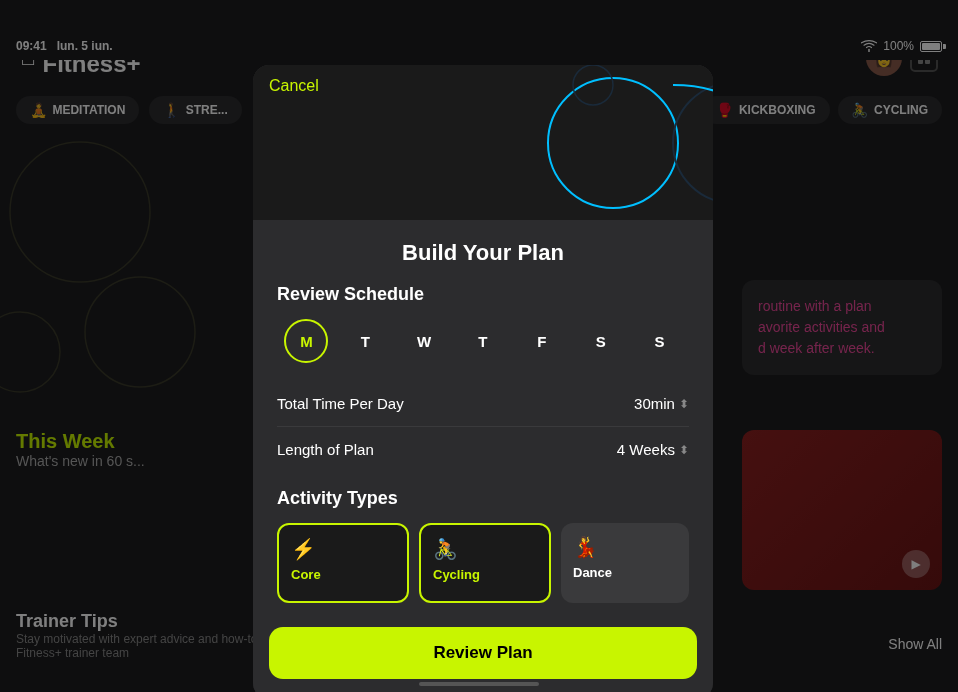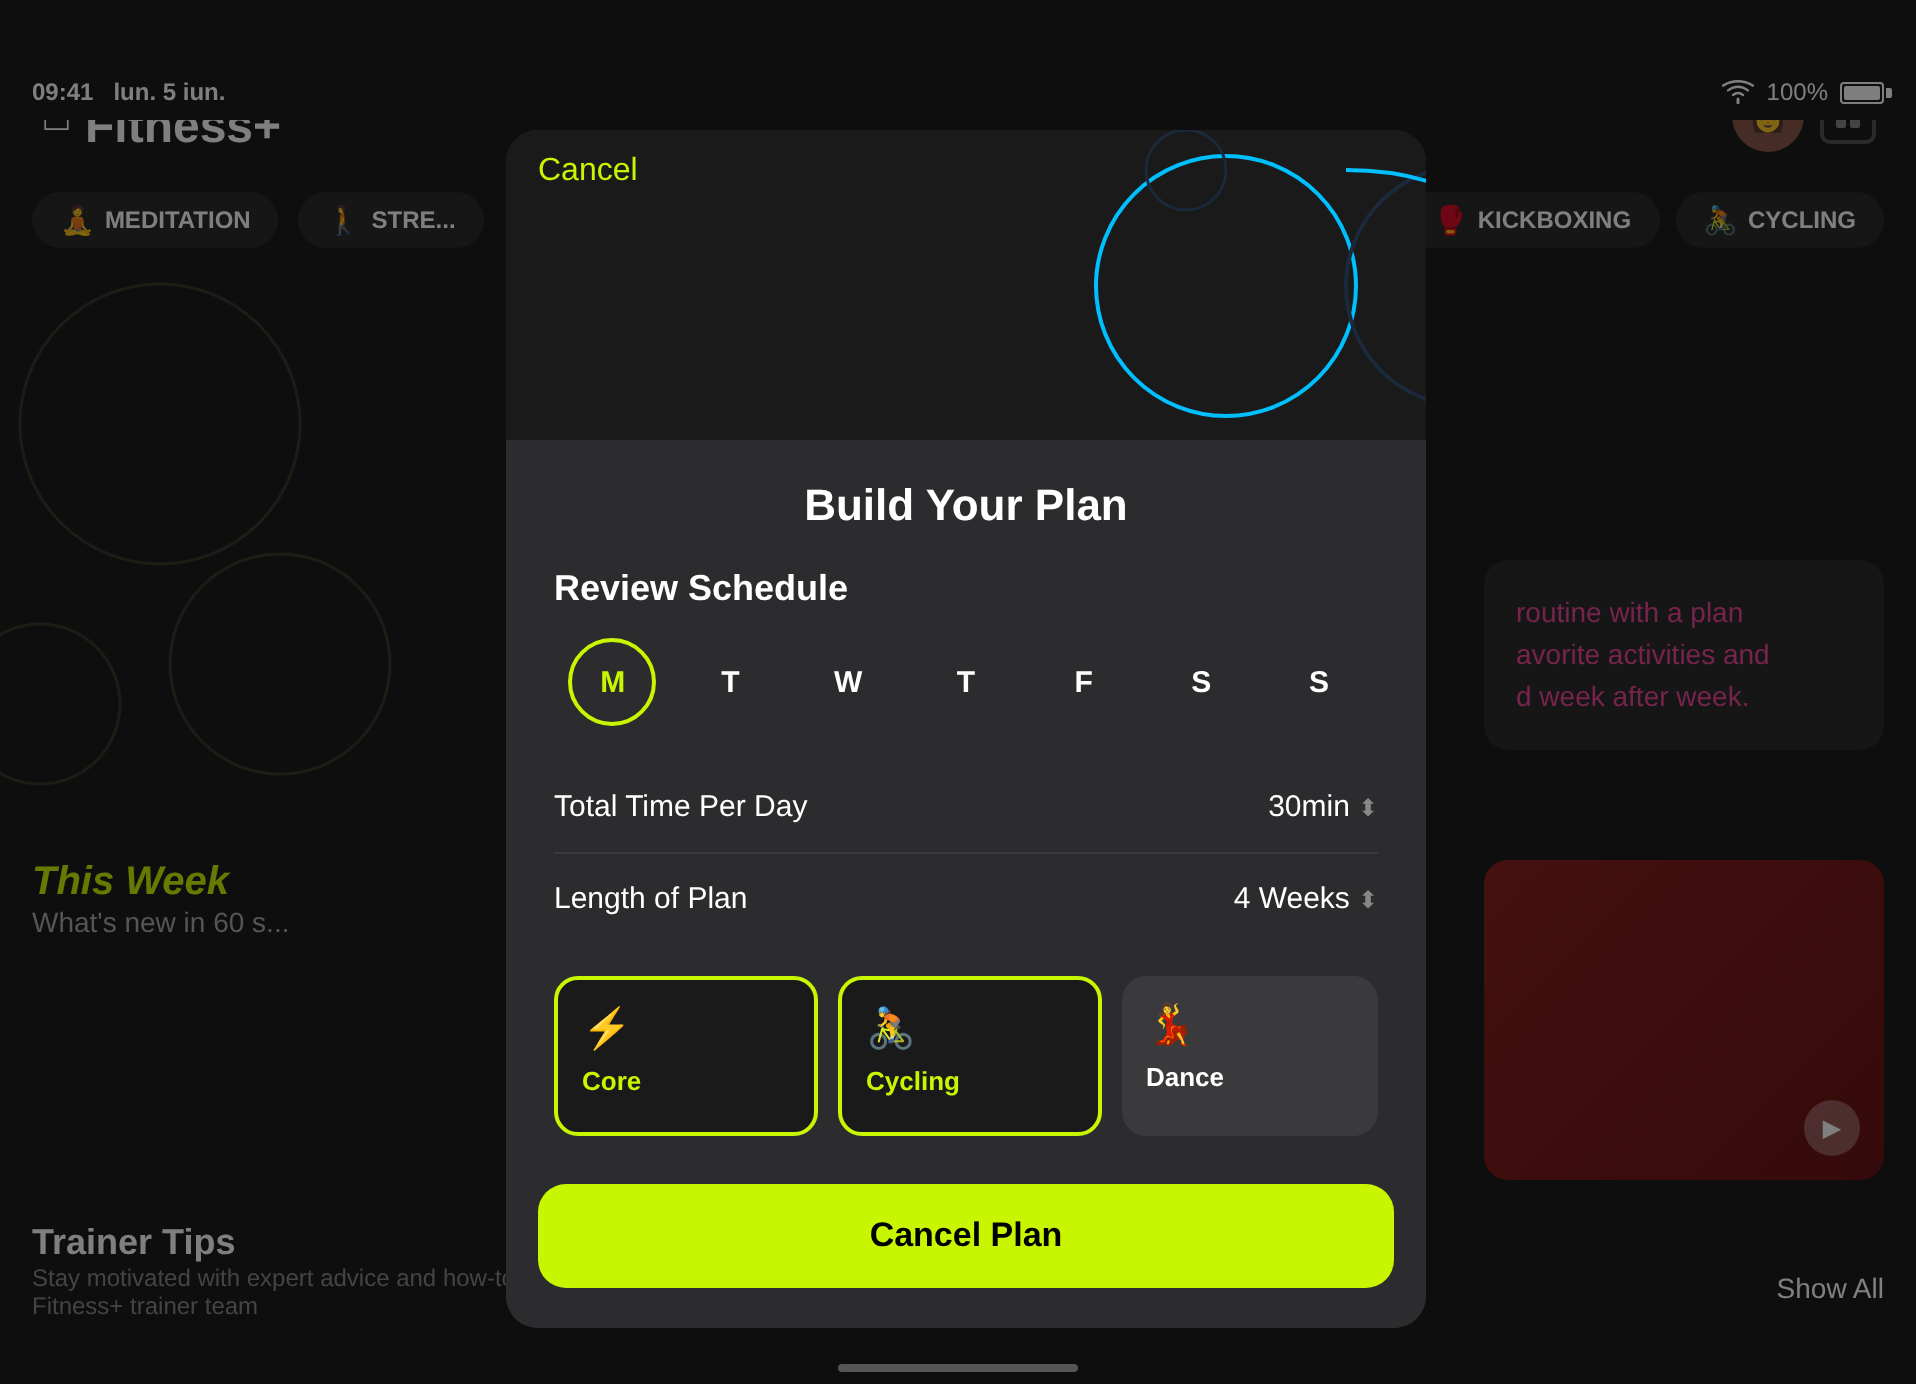--- a/index.html
+++ b/index.html
@@ -170,21 +170,20 @@
     .this-week {
       position: absolute;
       top: 430px;
       left: 16px;
       color: #fff;
     }
     .this-week-title {
       font-size: 20px;
       font-weight: 700;
       color: #c8f500;
-      font-style: italic;
     }
     .this-week-subtitle {
       font-size: 14px;
       color: #aaa;
     }
 
     
     .trainer-tips {
       position: absolute;
       bottom: 32px;
@@ -585,34 +584,35 @@
     <div class="settings-row">
       <span class="settings-row-label">Length of Plan</span>
       <span class="settings-row-value">
         <span>4 Weeks</span>
         <span class="chevron-ud">⬍</span>
       </span>
     </div>
   </div>
 
   <div class="activity-section">
+    <div class="section-label">Activity Types</div>
     <div class="activity-grid">
       <div class="activity-card selected">
         <span class="activity-icon">⚡</span>
         <div class="activity-name">Core</div>
       </div>
       <div class="activity-card selected">
         <span class="activity-icon">🚴</span>
         <div class="activity-name">Cycling</div>
       </div>
       <div class="activity-card">
         <span class="activity-icon">💃</span>
         <div class="activity-name">Dance</div>
       </div>
     </div>
   </div>
 
   <div class="review-btn-container">
-    <button class="review-btn">Cancel Plan</button>
+    <button class="review-btn">Review Plan</button>
   </div>
 </div>
 
 <div class="home-indicator"></div>
 
 </body></html>

